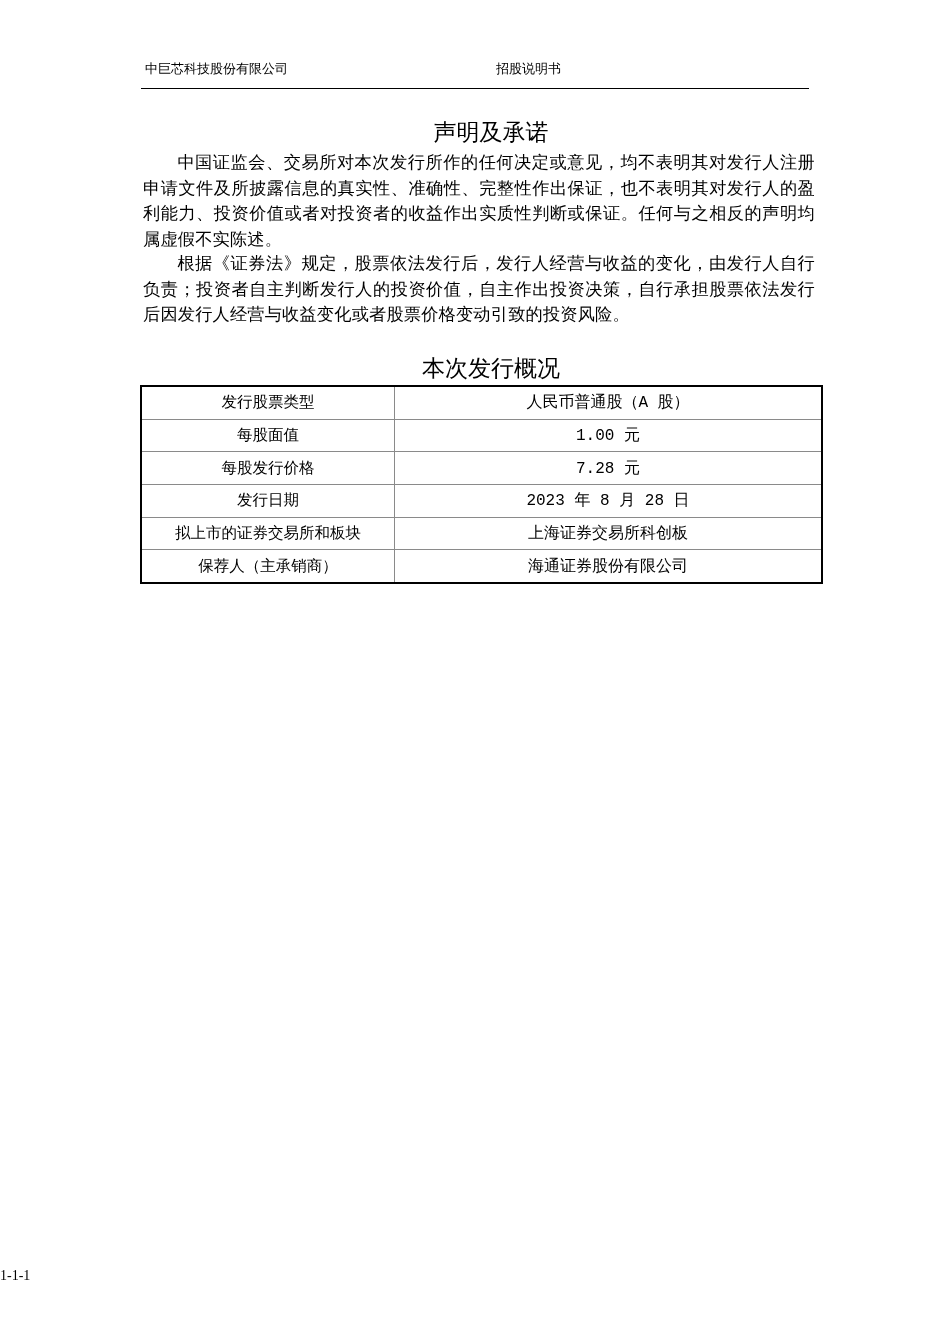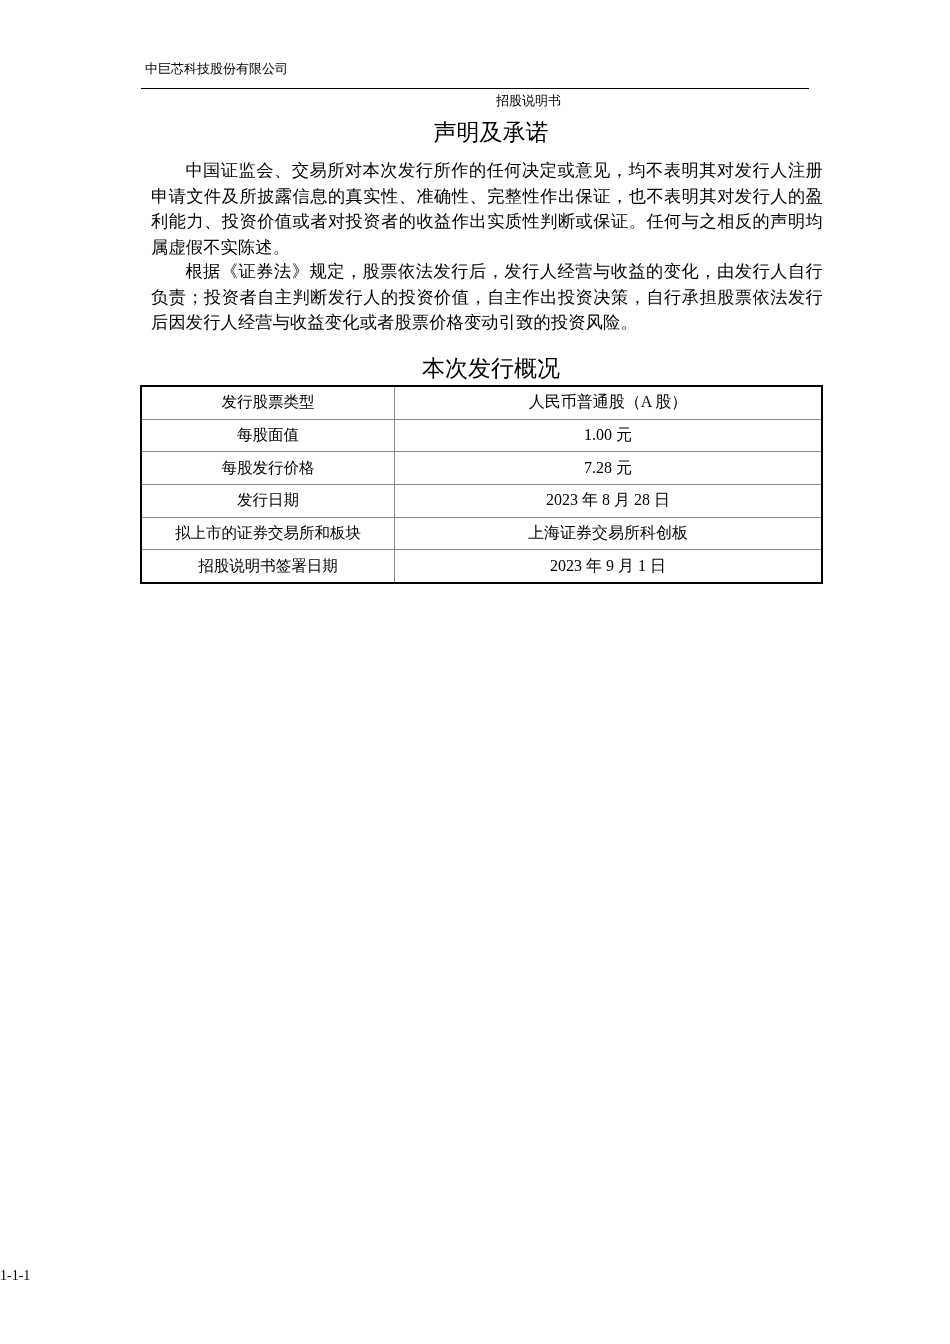--- a/index.html
+++ b/index.html
@@ -1,34 +1,34 @@
 <!DOCTYPE html>
 <html><head>
   <meta charset="utf-8">
   <style>
     html, body { margin: 0; padding: 0; background: #ffffff; }
     body { width: 950px; height: 1344px; position: relative; overflow: hidden;
            font-family: "DejaVu Sans", sans-serif; color: #000; }
     .header { position: absolute; left: 141px; top: 58px; width: 668px; height: 30px;
               border-bottom: 1px solid #000; }
     .header-left { position: absolute; left: 4px; top: 2px; font-size: 13px; }
-    .header-center { position: absolute; left: 355px; top: 2px; font-size: 13px; margin-top: 32px; }
+    .header-center { position: absolute; left: 355px; top: 2px; font-size: 13px; }
     .title { position: absolute; left: 16px; width: 950px; text-align: center; }
     .t1 { top: 117px; font-size: 23px; }
     .para { position: absolute; left: 143px; width: 672px; font-size: 17.2px;
-            line-height: 25.6px; text-align: justify; text-indent: 2em; margin: 8px; letter-spacing: 0.2px; }
+            line-height: 25.6px; text-align: justify; text-indent: 2em; margin: 0; letter-spacing: 0.2px; }
     .p1 { top: 150px; }
     .p2 { top: 251px; }
     .t2 { top: 353px; font-size: 23px; }
     table.summary { position: absolute; left: 140px; top: 385px; width: 683px;
                     border-collapse: collapse; border: 2px solid #000; }
     table.summary td { border: 1px solid #8a8a8a; height: 31.7px; padding: 0;
                        text-align: center; font-size: 15.5px; vertical-align: middle; }
     table.summary td.k { width: 252px; font-family: "DejaVu Sans", sans-serif; }
-    table.summary td.v { font-family: Liberation Serif, serif; font-size: 16px; }
+    table.summary td.v { font-family: Liberation Mono, monospace; font-size: 16px; }
     .footer { position: absolute; left: 0; width: 950px; top: 1268px; text-align: left;
               font-family: "Liberation Serif", serif; font-size: 14px; }
   </style>
 </head>
 <body>
 
 <div class="header">
   <span class="header-left">中巨芯科技股份有限公司</span>
   <span class="header-center">招股说明书</span>
 </div>
@@ -55,19 +55,19 @@
     </tr>
     <tr>
       <td class="k">发行日期</td>
       <td class="v">2023 年 8 月 28 日</td>
     </tr>
     <tr>
       <td class="k">拟上市的证券交易所和板块</td>
       <td class="v">上海证券交易所科创板</td>
     </tr>
     <tr>
-      <td class="k">招股说明书签署日期</td>
-      <td class="v">2023 年 9 月 1 日</td>
+      <td class="k">保荐人（主承销商）</td>
+      <td class="v">海通证券股份有限公司</td>
     </tr>
   </tbody>
 </table>
 
 <div class="footer">1-1-1</div>
 
 </body></html>

